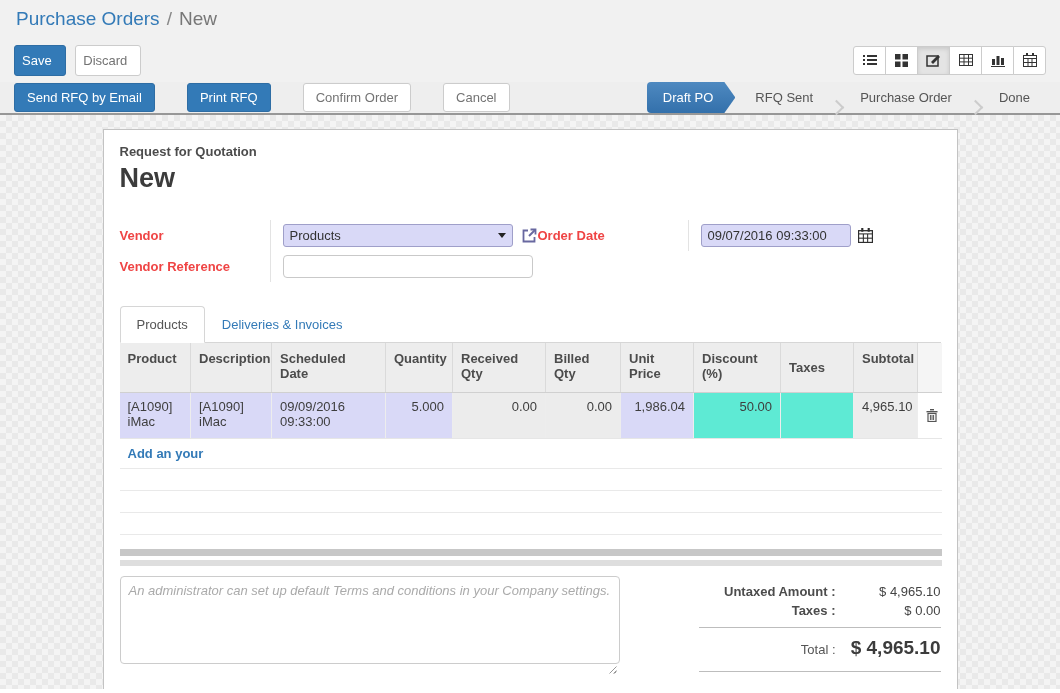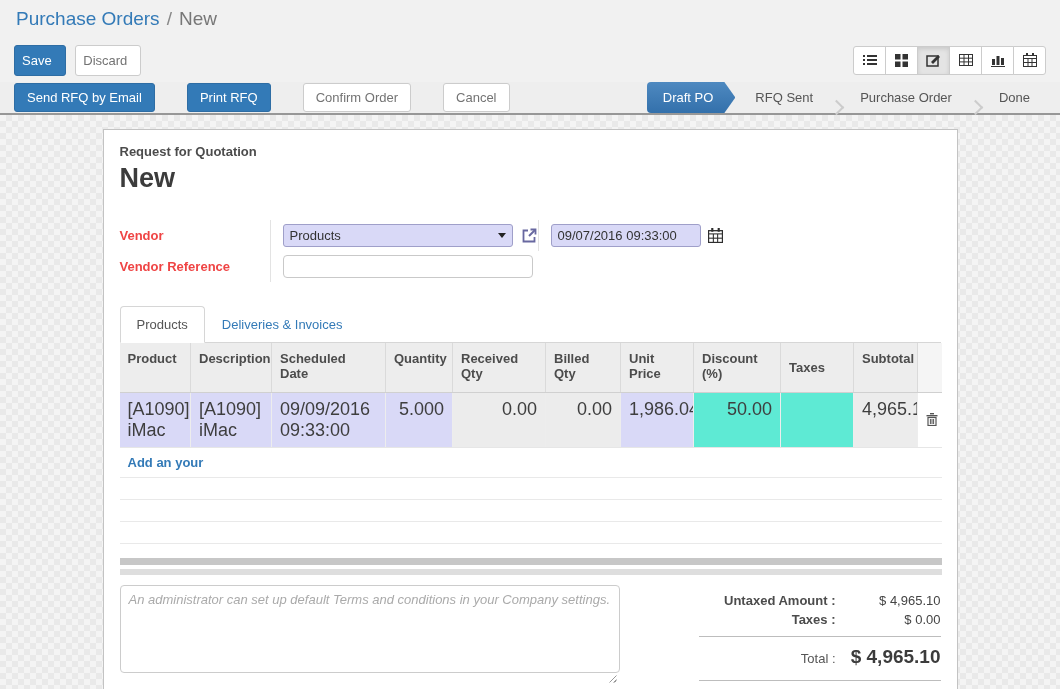--- a/index.html
+++ b/index.html
@@ -111,21 +111,21 @@
   
   table.lines { border-collapse: collapse; table-layout: fixed; width: 822px; }
   .lines th {
     background: #ededed; font-weight: bold; text-align: left; vertical-align: top;
     padding: 8px 8px; font-size: 13px; color: #4c4c4c;
     border-right: 1px solid #dadada; border-bottom: 1px solid #d0d0d0; height: 49px;
   }
   .lines th.vmid { vertical-align: middle; }
   .lines th.handle-col { background: #f5f5f5; border-right: none; }
   .lines td {
-    padding: 6px 8px; font-size: 18px; vertical-align: top; height: 46px;
+    padding: 6px 8px; font-size: 13px; vertical-align: top; height: 46px;
     border-right: 1px solid rgba(0,0,0,0.07); border-bottom: 1px solid #e6e6e6;
     color: #3e3e3e; overflow: hidden;
   }
   .lines td.num { text-align: right; }
   .lines td.hl { background: #d9d9f7; }
   .lines td.ro { background: #ececec; }
   .lines td.wt { background: #5eead4; padding-left: 18px; }
   .lines td.handle { background: #fff; border-right: none; text-align: center; vertical-align: middle; cursor: pointer; color: #555; }
   .addline { padding: 7px 8px; border-bottom: 1px solid #e9e9e9; width: 822px; }
   .addline a { color: #337ab7; font-weight: bold; cursor: pointer; text-decoration: none; }
@@ -277,20 +277,21 @@
                 <line x1="15" y1="3" x2="9" y2="9" stroke="currentColor" stroke-width="2"></line>
               </svg>
           </span>
         </div>
         <div class="glabel">Vendor Reference</div>
         <div class="gfield">
           <input class="text-input" type="text" style="">
         </div>
       </div>
       <div class="group right" style="align-self:flex-start;">
+        <div class="glabel">Order Date</div>
         <div class="gfield" style="max-height:33px;">
           <input class="date-input" type="text" value="09/07/2016 09:33:00" style="">
           <span class="cal-icon">
             <svg width="15" height="15" viewBox="0 0 14 14">
                 <rect x="0.5" y="2.5" width="13" height="11" fill="none" stroke="currentColor" stroke-width="1.2"></rect>
                 <rect x="3" y="0" width="2" height="3.5" fill="currentColor"></rect>
                 <rect x="9" y="0" width="2" height="3.5" fill="currentColor"></rect>
                 <line x1="0.5" y1="5.5" x2="13.5" y2="5.5" stroke="currentColor"></line>
                 <line x1="5" y1="5.5" x2="5" y2="13.5" stroke="currentColor"></line>
                 <line x1="9" y1="5.5" x2="9" y2="13.5" stroke="currentColor"></line>

